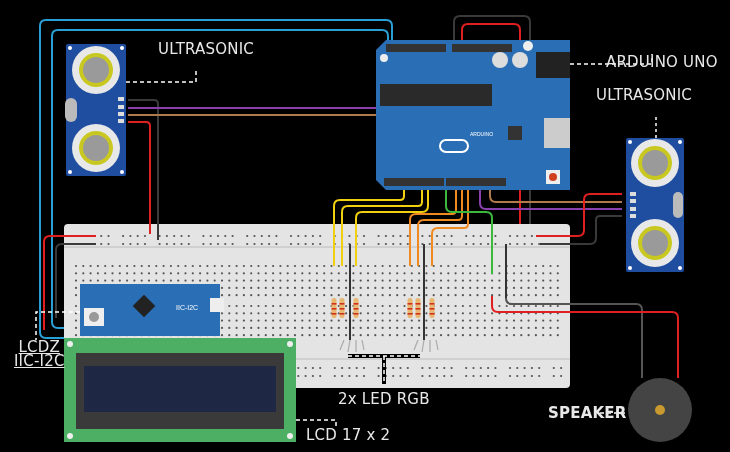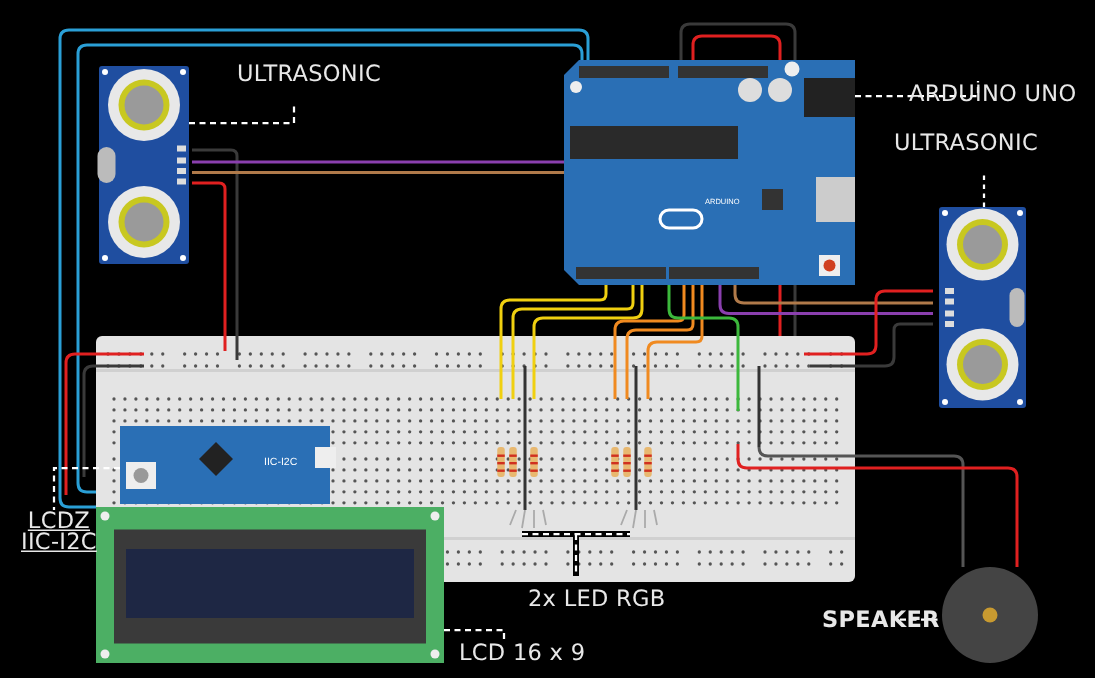--- a/index.html
+++ b/index.html
@@ -1088,15 +1088,15 @@
   <div>ULTRASONIC</div>
 </div>
 <div class="lbl" style="left:606px;top:37px;margin-top:18px;">ARDUINO UNO</div>
 <div class="lbl" style="left:596px;top:88px;">
   <div>ULTRASONIC</div>
 </div>
 <div class="lbl" style="left:14px;top:340px;text-decoration:underline;">
   <div>LCDZ</div>
     <div>IIC-I2C</div>
 </div>
-<div class="lbl" style="left:352px;top:392px;">2x LED RGB</div>
-<div class="lbl" style="left:306px;top:428px;">LCD 16 x 9</div>
+<div class="lbl" style="left:338px;top:392px;">2x LED RGB</div>
+<div class="lbl" style="left:306px;top:428px;">LCD 17 x 2</div>
 <div class="lbl" style="left:548px;top:406px;font-weight:bold;">SPEAKER</div>
 
 </body></html>

